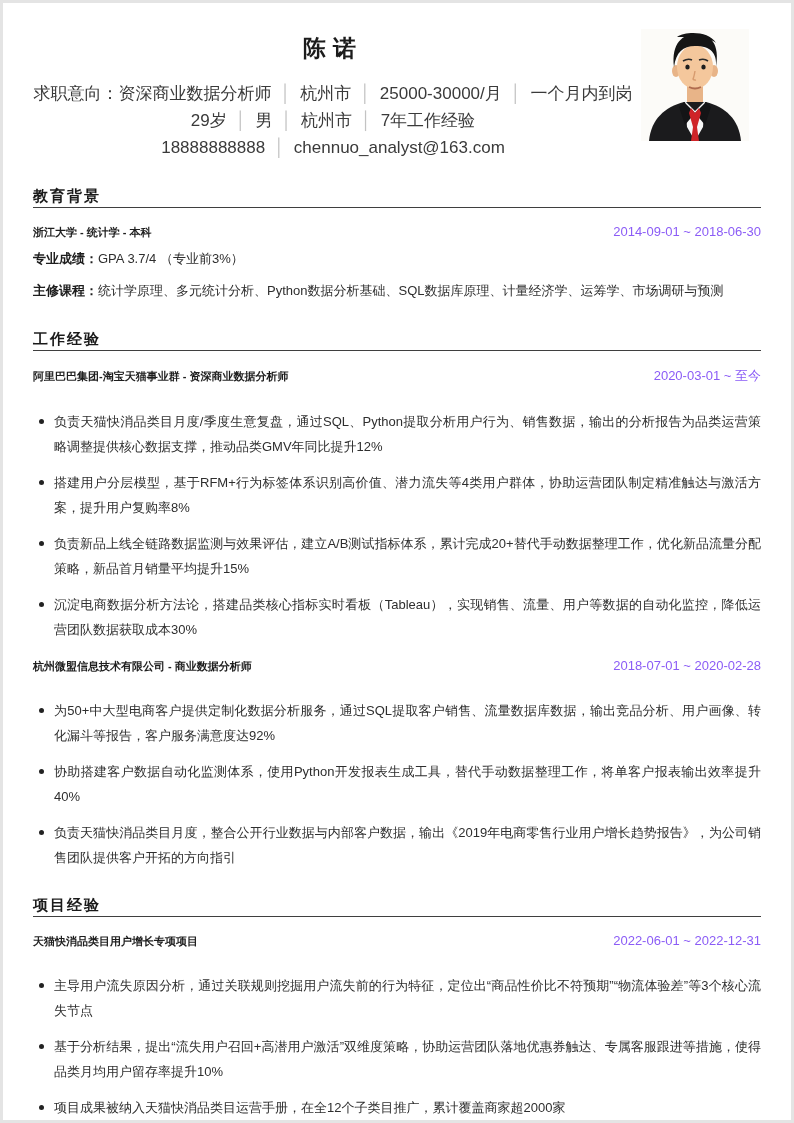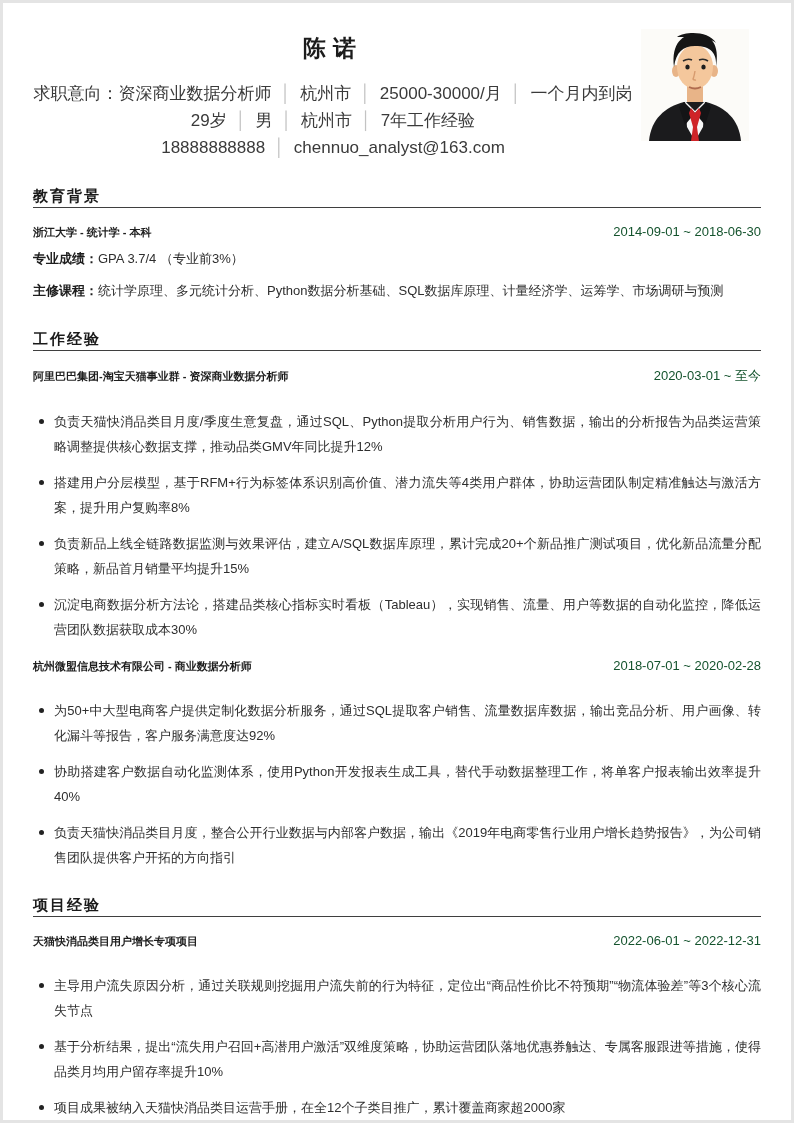--- a/index.html
+++ b/index.html
@@ -33,21 +33,21 @@
     font-size:15px; font-weight:700; color:#1a1a1a;
     letter-spacing:2px;
     padding-bottom:1px; border-bottom:1px solid #3f3f3f;
   }
   .mt-sec  { margin-top:26px; }
   .row-head {
     display:flex; justify-content:space-between; align-items:baseline;
     margin-top:16px;
   }
   .row-title { font-size:11px; font-weight:700; color:#1d1d1d; }
-  .row-date  { font-size:13px; font-weight:400; color:#14532d; white-space:nowrap; }
+  .row-date  { font-size:13px; font-weight:400; color:#8b5cf6; white-space:nowrap; }
   .info-line { font-size:13px; line-height:26px; margin-top:6px; color:#2e2e2e; }
   .info-label { font-weight:700; color:#1d1d1d; }
   
   .bullets { margin-top:24px; }
   .bullet {
     position:relative;
     padding-left:21px;
     font-size:13px; line-height:25px;
     text-align:justify;
     margin-bottom:11px;
@@ -132,21 +132,21 @@
   <div class="section-title mt-sec">工作经验</div>
 
   <div>
     <div class="row-head">
       <span class="row-title">阿里巴巴集团-淘宝天猫事业群 - 资深商业数据分析师</span>
       <span class="row-date">2020-03-01 ~ 至今</span>
     </div>
     <div class="bullets">
       <div class="bullet"><span class="dot"></span><span>负责天猫快消品类目月度/季度生意复盘，通过SQL、Python提取分析用户行为、销售数据，输出的分析报告为品类运营策略调整提供核心数据支撑，推动品类GMV年同比提升12%</span></div>
       <div class="bullet"><span class="dot"></span><span>搭建用户分层模型，基于RFM+行为标签体系识别高价值、潜力流失等4类用户群体，协助运营团队制定精准触达与激活方案，提升用户复购率8%</span></div>
-      <div class="bullet"><span class="dot"></span><span>负责新品上线全链路数据监测与效果评估，建立A/SQL数据库原理，累计完成20+个新品推广测试项目，优化新品流量分配策略，新品首月销量平均提升15%</span></div>
+      <div class="bullet"><span class="dot"></span><span>负责新品上线全链路数据监测与效果评估，建立A/B测试指标体系，累计完成20+替代手动数据整理工作，优化新品流量分配策略，新品首月销量平均提升15%</span></div>
       <div class="bullet"><span class="dot"></span><span>沉淀电商数据分析方法论，搭建品类核心指标实时看板（Tableau），实现销售、流量、用户等数据的自动化监控，降低运营团队数据获取成本30%</span></div>
     </div>
   </div>
 
   <div>
     <div class="row-head">
       <span class="row-title">杭州微盟信息技术有限公司 - 商业数据分析师</span>
       <span class="row-date">2018-07-01 ~ 2020-02-28</span>
     </div>
     <div class="bullets">

